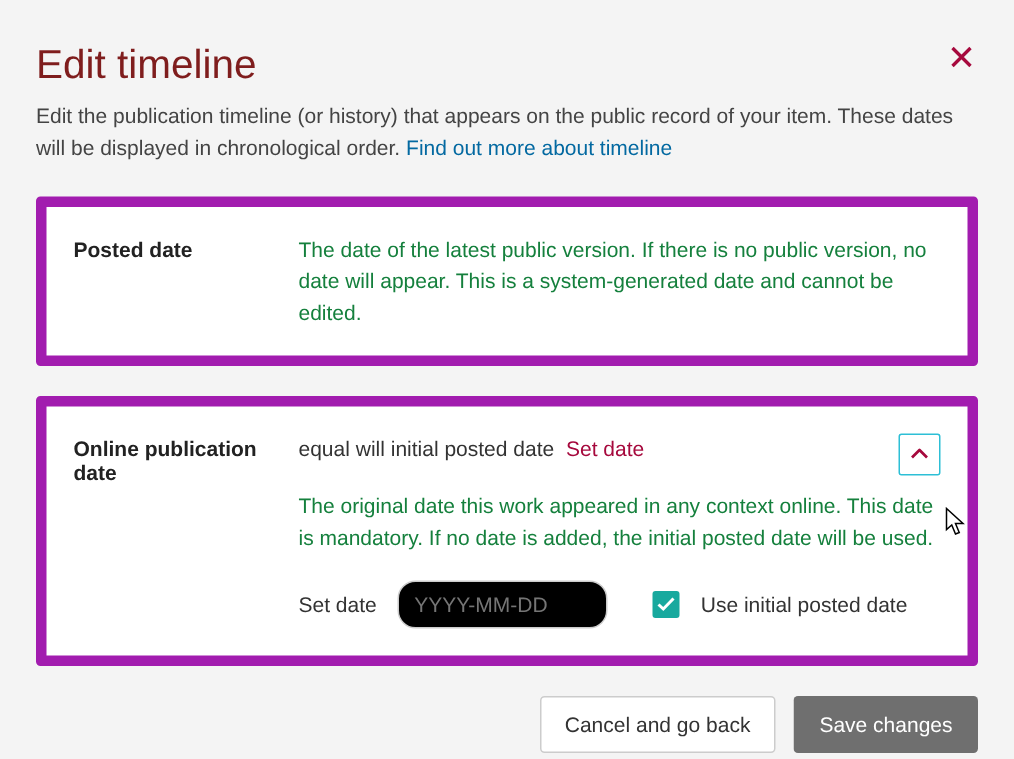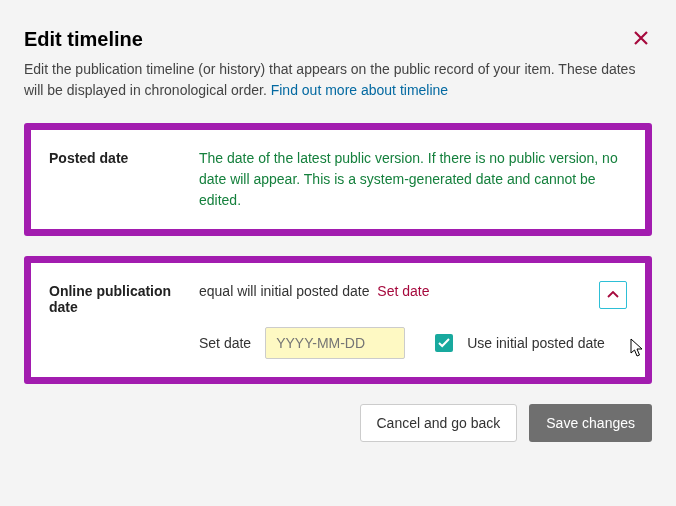--- a/index.html
+++ b/index.html
@@ -16,23 +16,23 @@
   .modal {
     padding: 28px 24px 20px 24px;
   }
   .header {
     display: flex;
     justify-content: space-between;
     align-items: flex-start;
     margin-bottom: 8px;
   }
   .title {
-    font-size: 20px;
-    font-weight: 700;
-    color: #000000;
+    font-size: 27px;
+    font-weight: 400;
+    color: #7f1d1d;
   }
   .close {
     color: #a6093d;
     font-size: 18px;
     cursor: pointer;
     line-height: 1;
     padding: 2px 4px;
   }
   .intro {
     font-size: 14px;
@@ -98,27 +98,27 @@
   }
   .setdate-row {
     display: flex;
     align-items: center;
     gap: 14px;
     margin-top: 18px;
     font-size: 14px;
   }
   .date-input {
     border: 1px solid #ccc;
-    border-radius: 2px;
+    border-radius: 12px;
     padding: 6px 10px;
     font-size: 14px;
     color: #888;
     width: 140px;
     height: 32px;
-    background: #fef9c3;
+    background: #000000;
   }
   .checkbox {
     width: 18px;
     height: 18px;
     background: #18a99e;
     border-radius: 2px;
     display: flex;
     align-items: center;
     justify-content: center;
     color: #fff;
@@ -191,20 +191,21 @@
         <div class="panel-summary">
           <span>equal will initial posted date</span>
           <span class="setdate-link">Set date</span>
         </div>
         <div class="chev focused">
           <svg width="12" height="8" viewBox="0 0 12 8">
               <path d="M1 6 L6 1 L11 6" stroke="#a6093d" stroke-width="1.8" fill="none"></path>
             </svg>
         </div>
       </div>
+      <div class="panel-desc">The original date this work appeared in any context online. This date is mandatory. If no date is added, the initial posted date will be used.</div>
       <div class="setdate-row">
         <span>Set date</span>
         <input class="date-input" placeholder="YYYY-MM-DD" style="">
         <span class="checkbox">
           <svg width="12" height="10" viewBox="0 0 12 10">
               <path d="M1 5 L4.2 8 L11 1" stroke="#fff" stroke-width="2" fill="none"></path>
             </svg>
         </span>
         <span>Use initial posted date</span>
       </div>

